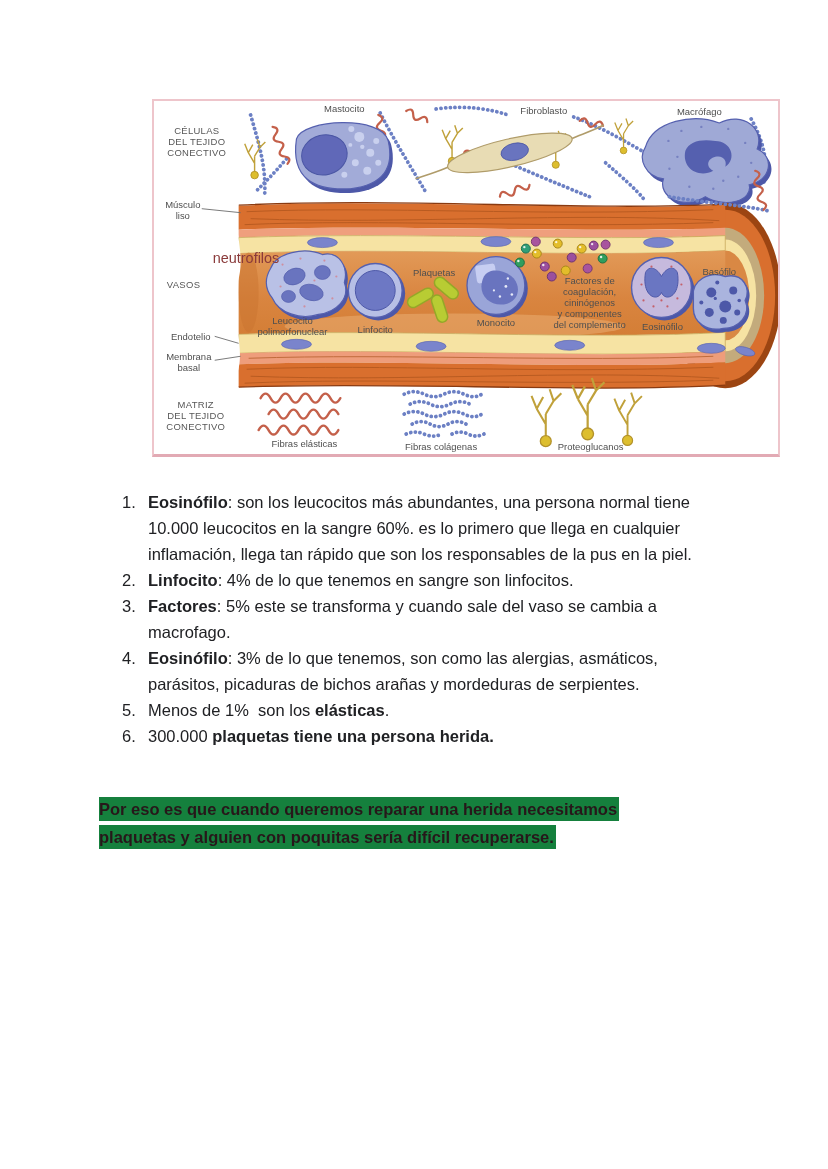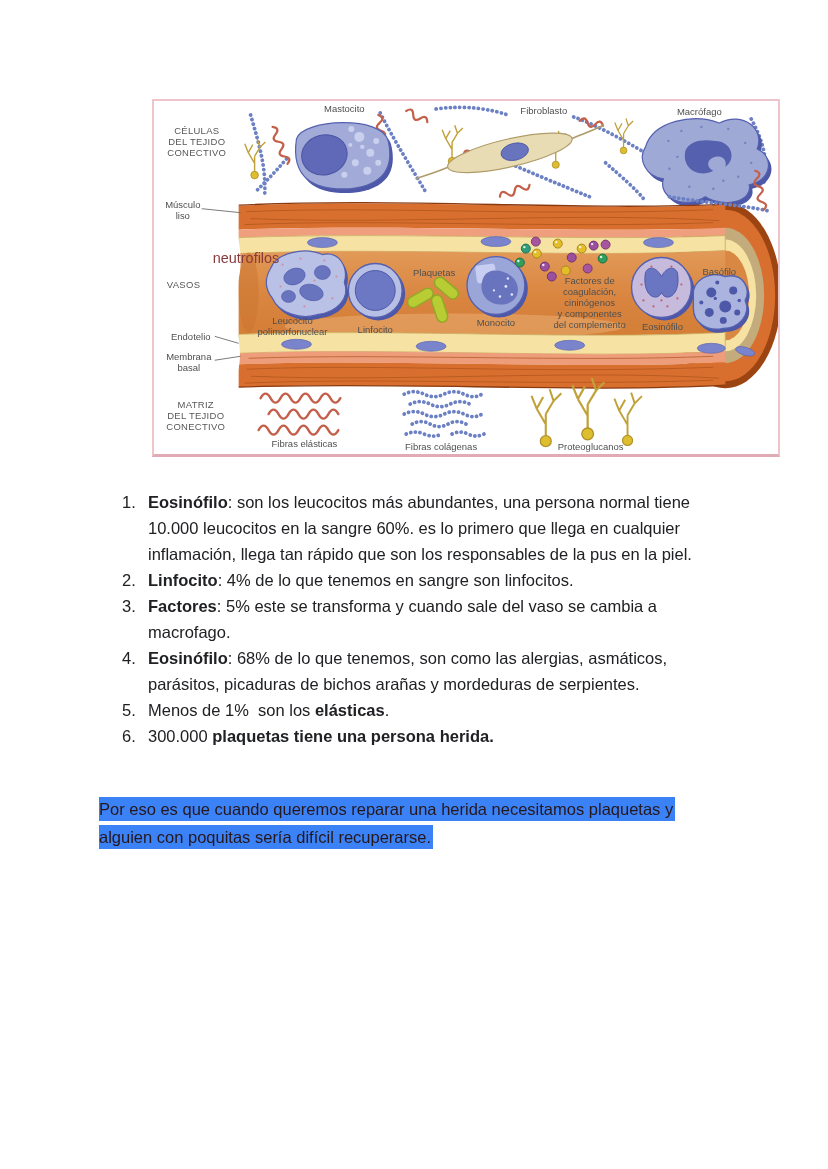--- a/index.html
+++ b/index.html
@@ -27,22 +27,22 @@
   }
   .doc-list li { display:flex; }
   .doc-list .num { flex:0 0 26px; }
   .doc-list .txt { flex:1 1 auto; }
   
   .note {
     position:absolute; left:99px; top:796px; width:578px; margin:0;
     font-size:16.5px; line-height:27.5px; color:#27171a;
   }
   .note mark {
-    background:#3b82f6; color:inherit; padding:3px 2px 3px 0;
-    -webkit-box-decoration-break:clone; box-decoration-break:clone;
+    background:#15803d; color:inherit; padding:3px 2px 3px 0;
+    -webkit-box-decoration-break:clone; box-decoration-break:clone;font-weight:bold;
   }
 </style>
 </head>
 <body>
 
 <div>
 
   <figure class="figure-frame">
     <svg viewBox="0 0 624 354" font-family="Liberation Sans, sans-serif">
       <defs>
@@ -347,21 +347,21 @@
     <li>
       <span class="num">2.</span>
       <span class="txt"><b>Linfocito</b><span>: 4% de lo que tenemos en sangre son linfocitos.</span></span>
     </li>
     <li>
       <span class="num">3.</span>
       <span class="txt"><b>Factores</b><span>: 5% este se transforma y cuando sale del vaso se cambia a macrofago.</span></span>
     </li>
     <li>
       <span class="num">4.</span>
-      <span class="txt"><b>Eosinófilo</b><span>: 68% de lo que tenemos, son como las alergias, asmáticos, parásitos, picaduras de bichos arañas y mordeduras de serpientes.</span></span>
+      <span class="txt"><b>Eosinófilo</b><span>: 3% de lo que tenemos, son como las alergias, asmáticos, parásitos, picaduras de bichos arañas y mordeduras de serpientes.</span></span>
     </li>
     <li>
       <span class="num">5.</span>
       <span class="txt"><span>Menos de 1%&nbsp; son los </span><b>elásticas</b><span>.</span></span>
     </li>
     <li>
       <span class="num">6.</span>
       <span class="txt"><span>300.000 </span><b>plaquetas tiene una persona herida.</b></span>
     </li>
   </ol>

